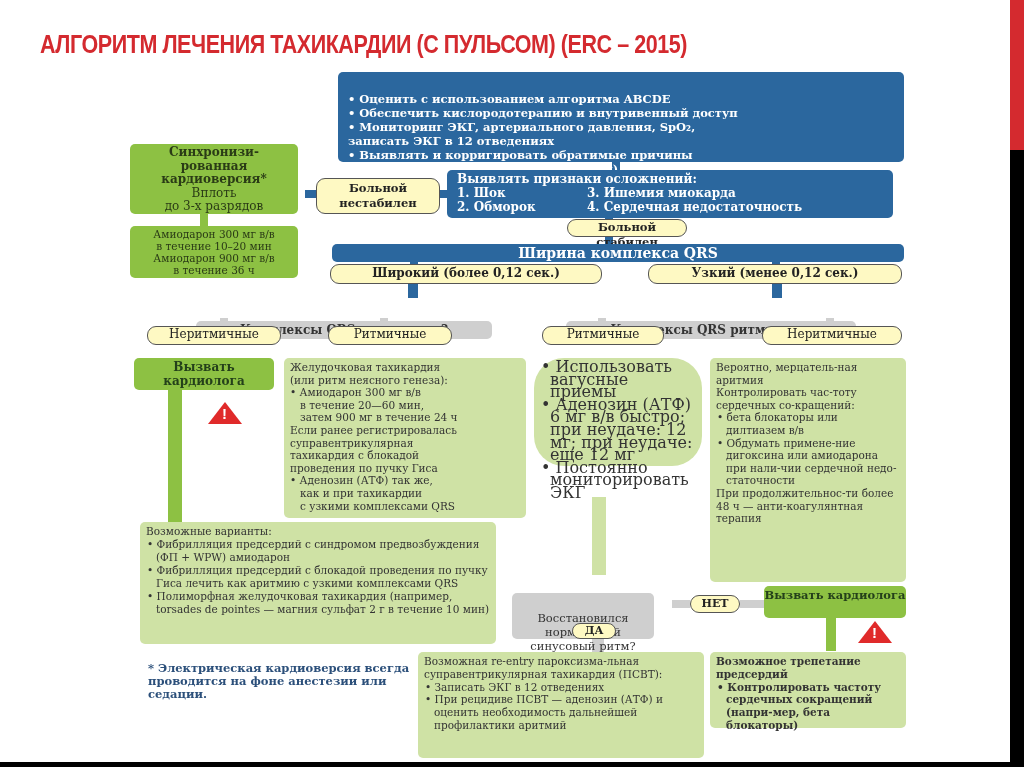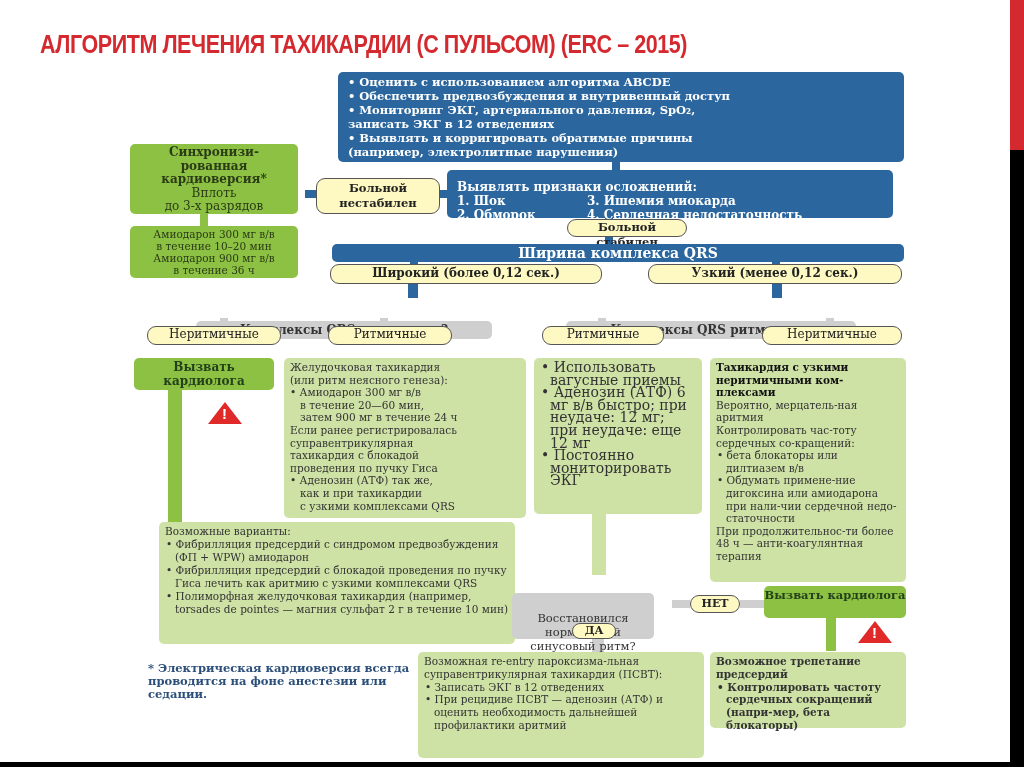--- a/index.html
+++ b/index.html
@@ -49,30 +49,30 @@
   <div class="bar vgr" style="left:220px;top:318px;width:8px;height:10px;"></div>
   <div class="bar vgr" style="left:380px;top:318px;width:8px;height:10px;"></div>
   <div class="bar vgr" style="left:598px;top:318px;width:8px;height:10px;"></div>
   <div class="bar vgr" style="left:826px;top:318px;width:8px;height:10px;"></div>
   <div class="bar vl" style="left:592px;top:497px;width:14px;height:78px;"></div>
   <div class="bar vgr" style="left:672px;top:600px;width:18px;height:8px;"></div>
   <div class="bar vgr" style="left:740px;top:600px;width:25px;height:8px;"></div>
   <div class="bar vgr" style="left:592px;top:620px;width:12px;height:32px;"></div>
   <div class="bar vg" style="left:826px;top:617px;width:10px;height:34px;"></div>
 
-  <div class="box blue" style="left:338px;top:72px;width:566px;height:90px;padding:3px 10px;font-size:11.5px;line-height:14px;">
+  <div class="box blue" style="left:338px;top:72px;width:566px;height:90px;padding:20px 10px;font-size:11.5px;line-height:14px;">
     <div>• Оценить с использованием алгоритма ABCDE</div>
-    <div>• Обеспечить предвозбуждения и внутривенный доступ</div>
+    <div>• Обеспечить кислородотерапию и внутривенный доступ</div>
     <div>• Мониторинг ЭКГ, артериального давления, SpO₂,</div>
     <div>записать ЭКГ в 12 отведениях</div>
     <div>• Выявлять и корригировать обратимые причины</div>
     <div>(например, электролитные нарушения)</div>
   </div>
 
-  <div class="box blue" style="left:447px;top:170px;width:446px;height:48px;padding:10px 10px;font-size:12px;line-height:14px;">
+  <div class="box blue" style="left:447px;top:170px;width:446px;height:48px;padding:2px 10px;font-size:12px;line-height:14px;">
     <div>Выявлять признаки осложнений:</div>
     <div style="display:grid;grid-template-columns:130px 1fr;">
       <span>1. Шок</span>
       <span>3. Ишемия миокарда</span>
       <span>2. Обморок</span>
       <span>4. Сердечная недостаточность</span>
     </div>
   </div>
 
   <div class="pill" style="left:316px;top:178px;width:124px;height:36px;padding-top:2px;">Больной нестабилен</div>
@@ -113,41 +113,40 @@
     <div style="padding-left:10px">затем 900 мг в течение 24 ч</div>
     <div>Если ранее регистрировалась</div>
     <div>суправентрикулярная</div>
     <div>тахикардия с блокадой</div>
     <div>проведения по пучку Гиса</div>
     <div>• Аденозин (АТФ) так же,</div>
     <div style="padding-left:10px">как и при тахикардии</div>
     <div style="padding-left:10px">с узкими комплексами QRS</div>
   </div>
 
-  <div class="box green-l" style="left:140px;top:522px;width:356px;height:122px;font-size:10.5px;line-height:13px;margin-left:19px;">
+  <div class="box green-l" style="left:140px;top:522px;width:356px;height:122px;font-size:10.5px;line-height:13px;">
     <div>Возможные варианты:</div>
     <span class="li">• Фибрилляция предсердий с синдромом предвозбуждения (ФП + WPW) амиодарон</span>
     <span class="li">• Фибрилляция предсердий с блокадой проведения по пучку Гиса лечить как аритмию с узкими комплексами QRS</span>
     <span class="li">• Полиморфная желудочковая тахикардия (например, torsades de pointes — магния сульфат 2 г в течение 10 мин)</span>
   </div>
 
   <div class="footnote">* Электрическая кардиоверсия всегда проводится на фоне анестезии или седации.</div>
 
   <div class="box grey" style="left:566px;top:302px;width:290px;height:18px;font-size:12px;line-height:18px;">Комплексы QRS ритмичные</div>
   <div class="pill thin" style="left:542px;top:326px;width:122px;height:19px;font-size:12px;">Ритмичные</div>
   <div class="pill thin" style="left:762px;top:326px;width:140px;height:19px;font-size:12px;">Неритмичные</div>
 
-  <div class="box green-l" style="left:534px;top:358px;width:168px;height:156px;font-size:14px;line-height:12.6px;">
+  <div class="box green-l" style="left:534px;top:358px;width:168px;height:108px;font-size:16px;line-height:12.6px;border-radius:30px;">
     <span class="li">• Использовать вагусные приемы</span>
     <span class="li">• Аденозин (АТФ) 6 мг в/в быстро; при неудаче: 12 мг; при неудаче: еще 12 мг</span>
     <span class="li">• Постоянно мониторировать ЭКГ</span>
   </div>
 
   <div class="box green-l" style="left:710px;top:358px;width:196px;height:224px;font-size:10.5px;line-height:12.6px;">
-    <div style="font-weight:bold;color:#111">Тахикардия с узкими неритмичными ком-плексами</div>
     <div>Вероятно, мерцатель-ная аритмия</div>
     <div>Контролировать час-тоту сердечных со-кращений:</div>
     <span class="li">• бета блокаторы или дилтиазем в/в</span>
     <span class="li">• Обдумать примене-ние дигоксина или амиодарона при нали-чии сердечной недо-статочности</span>
     <div>При продолжительнос-ти более 48 ч — анти-коагулянтная терапия</div>
   </div>
 
   <div class="box grey" style="left:512px;top:574px;width:142px;height:46px;font-weight:normal;font-size:11.5px;line-height:14px;padding-top:18px;">Восстановился нормальный синусовый ритм?</div>
   <div class="pill" style="left:690px;top:595px;width:50px;height:18px;font-size:11px;">НЕТ</div>
   <div class="pill" style="left:572px;top:623px;width:44px;height:16px;font-size:11px;line-height:13px;">ДА</div>

